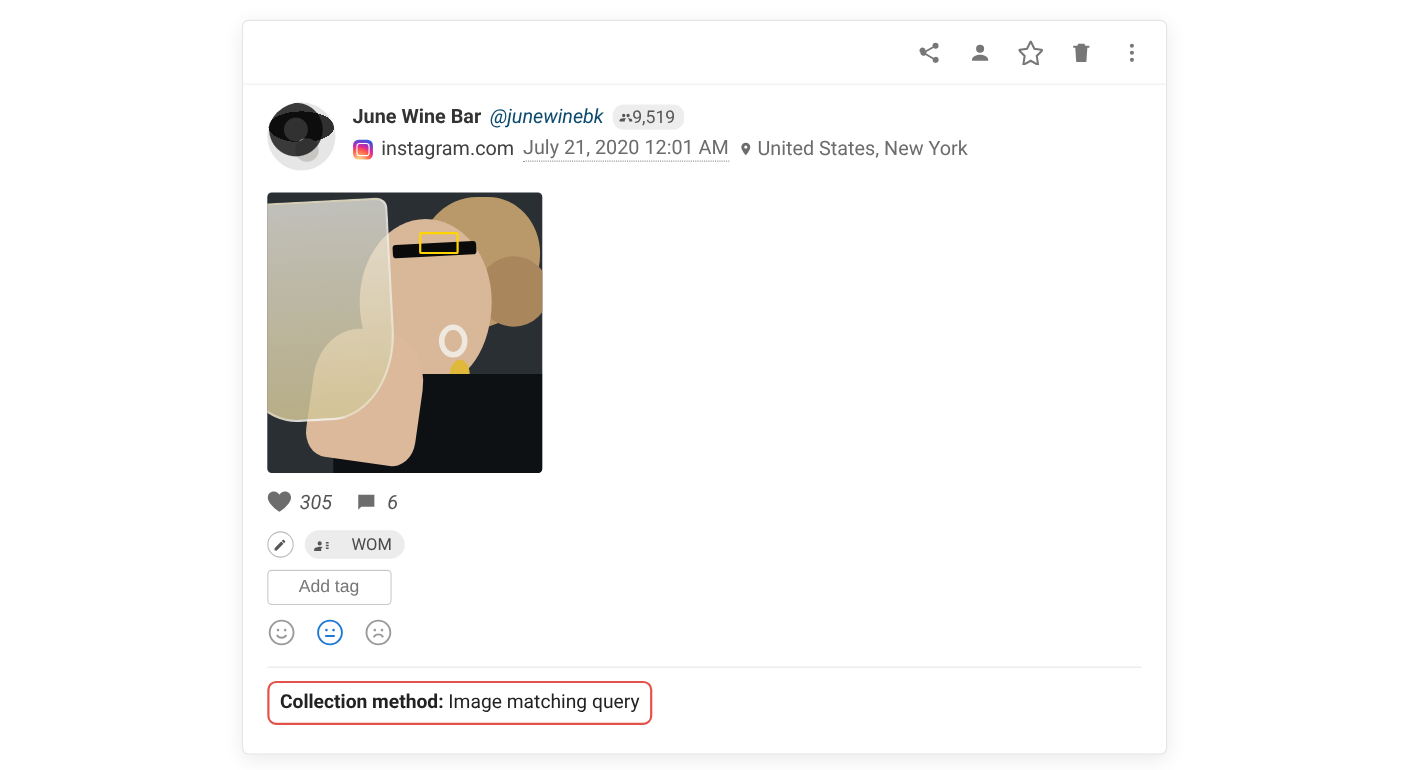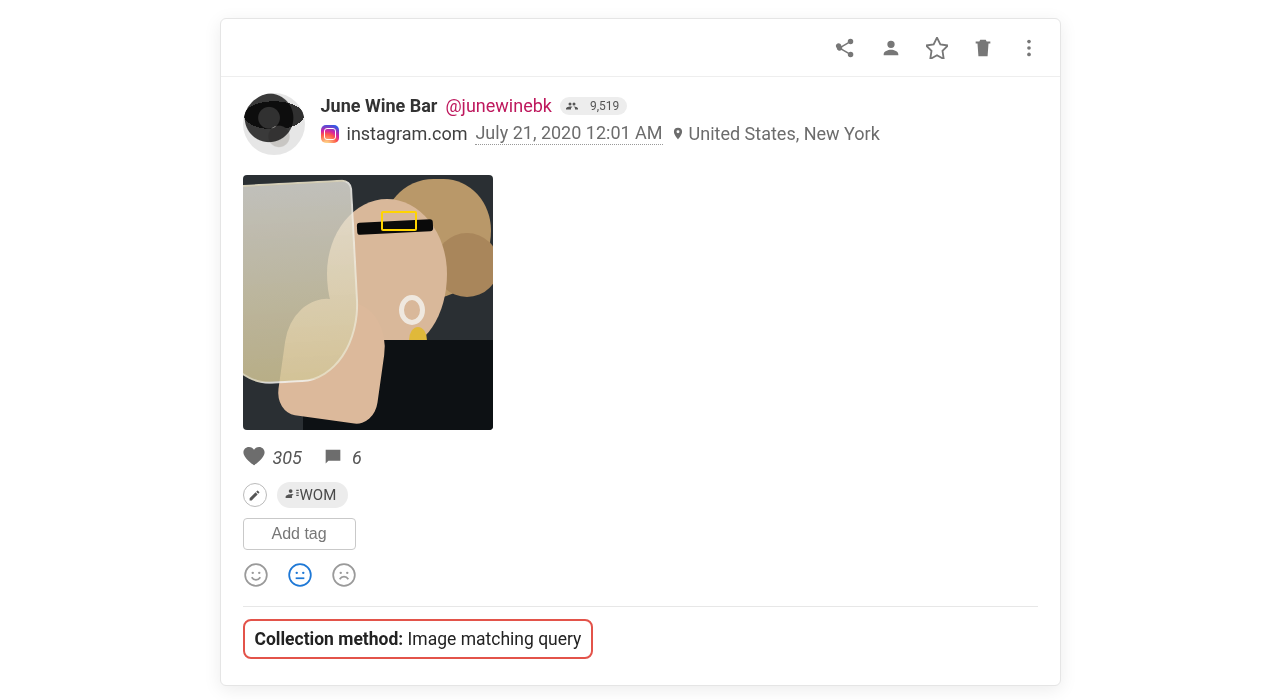--- a/index.html
+++ b/index.html
@@ -54,26 +54,26 @@
     position:absolute; inset:0;
     background:
       radial-gradient(circle at 58% 70%, #d9d6d3 0 18%, transparent 20%),
       radial-gradient(ellipse 30px 14px at 50% 36%, #111 0 100%, transparent 0);
     mix-blend-mode: multiply;
     opacity:.85;
   }
   .title-block { padding-top: 2px; }
   .title-line1 { display:flex; align-items:center; gap:8px; flex-wrap:wrap; font-size: 18px;}
   .author-name { font-weight: 700; color:#333; }
-  .handle { color:#be185d; }
+  .handle { color:#0c4a6e;font-style:italic; }
   .follower-pill {
     background:#ededed; border-radius: 10px;
-    font-size:12px; color:#555;
+    font-size:16px; color:#555;
     padding:2px 8px 2px 6px;
-    display:inline-flex; align-items:center; gap:12px;text-align:right;
+    display:inline-flex; align-items:center; gap:0;text-align:right;
   }
   .follower-pill svg { width:12px; height:12px; fill:#555;}
   .title-line2 { display:flex; align-items:center; gap:8px; font-size:18px; color:#6c6c6c; margin-top:6px; flex-wrap:wrap;}
   .ig-icon {
     width:18px; height:18px; border-radius:5px;
     background: radial-gradient(circle at 30% 110%, #fdf497 0%, #fd5949 45%, #d6249f 60%, #285AEB 90%);
     display:inline-flex; align-items:center; justify-content:center;
   }
   .ig-icon::after{
     content:"";
@@ -147,21 +147,21 @@
   .eng-item{ display:flex; align-items:center; gap:8px;}
   .eng-item svg{ width:22px; height:22px; fill:#6d6d6d;}
   .tag-row{ display:flex; align-items:center; gap:10px; margin-top:14px; }
   .mini-circle{
     width:24px; height:24px; border:1px solid #bbb; border-radius:50%;
     display:inline-flex; align-items:center; justify-content:center;
   }
   .mini-circle svg{ width:13px; height:13px; fill:#555; }
   .chip{
     background:#ececec; border-radius: 14px; padding:4px 12px 4px 8px;
-    font-size:15px; color:#4a4a4a; display:inline-flex; align-items:flex-start; gap:0;
+    font-size:15px; color:#4a4a4a; display:inline-flex; align-items:flex-end; gap:20px;
   }
   .chip svg{width:15px;height:15px;fill:#555;}
   .addtag{
     margin-top:10px;
     border:1px solid #c9c9c9; background:#fff; border-radius:4px;
     font-size:16px; color:#777; padding:6px 28px; cursor:pointer;
   }
   .sentiment{ display:flex; gap:18px; margin-top:12px; }
   .face-btn{ width:26px; height:26px; }
   .face-btn svg{ width:26px; height:26px; fill:none; stroke-width:1.6; }

